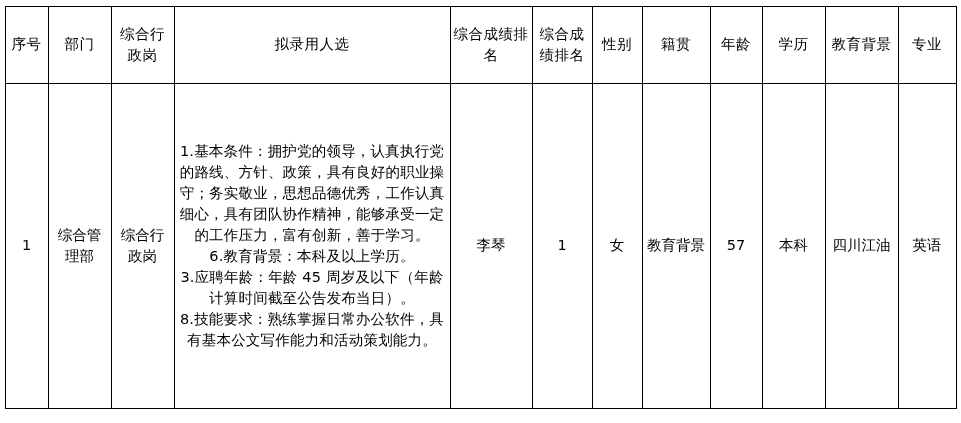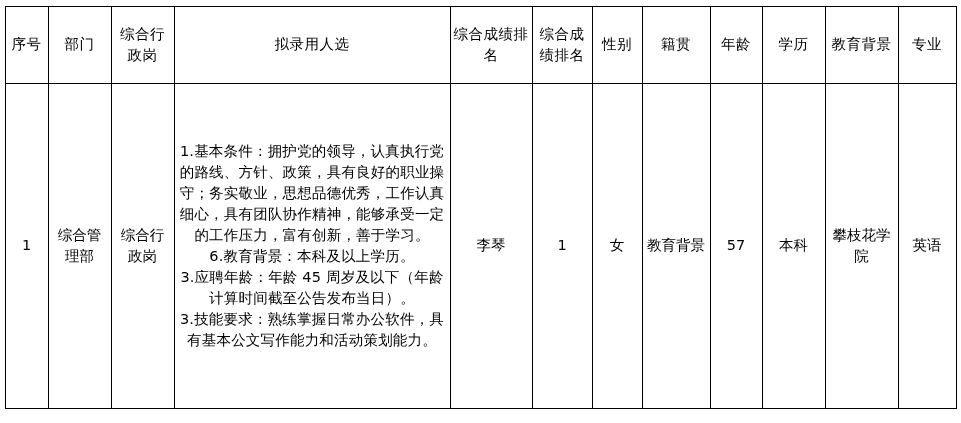--- a/index.html
+++ b/index.html
@@ -111,26 +111,26 @@
     </thead>
     <tbody>
       <tr class="body-row">
         <td>1</td>
         <td>综合管理部</td>
         <td>综合行政岗</td>
         <td class="req-cell">
           <p>1.基本条件：拥护党的领导，认真执行党的路线、方针、政策，具有良好的职业操守；务实敬业，思想品德优秀，工作认真细心，具有团队协作精神，能够承受一定的工作压力，富有创新，善于学习。</p>
           <p>6.教育背景：本科及以上学历。</p>
           <p>3.应聘年龄：年龄 45 周岁及以下（年龄计算时间截至公告发布当日）。</p>
-          <p>3.技能要求：熟练掌握日常办公软件，具有基本公文写作能力和活动策划能力。</p>
+          <p>8.技能要求：熟练掌握日常办公软件，具有基本公文写作能力和活动策划能力。</p>
         </td>
         <td>李琴</td>
         <td>1</td>
         <td>女</td>
         <td>教育背景</td>
         <td>57</td>
         <td>本科</td>
-        <td>攀枝花学院</td>
+        <td>四川江油</td>
         <td>英语</td>
       </tr>
     </tbody>
   </table>
 </div>
 
 </body></html>

